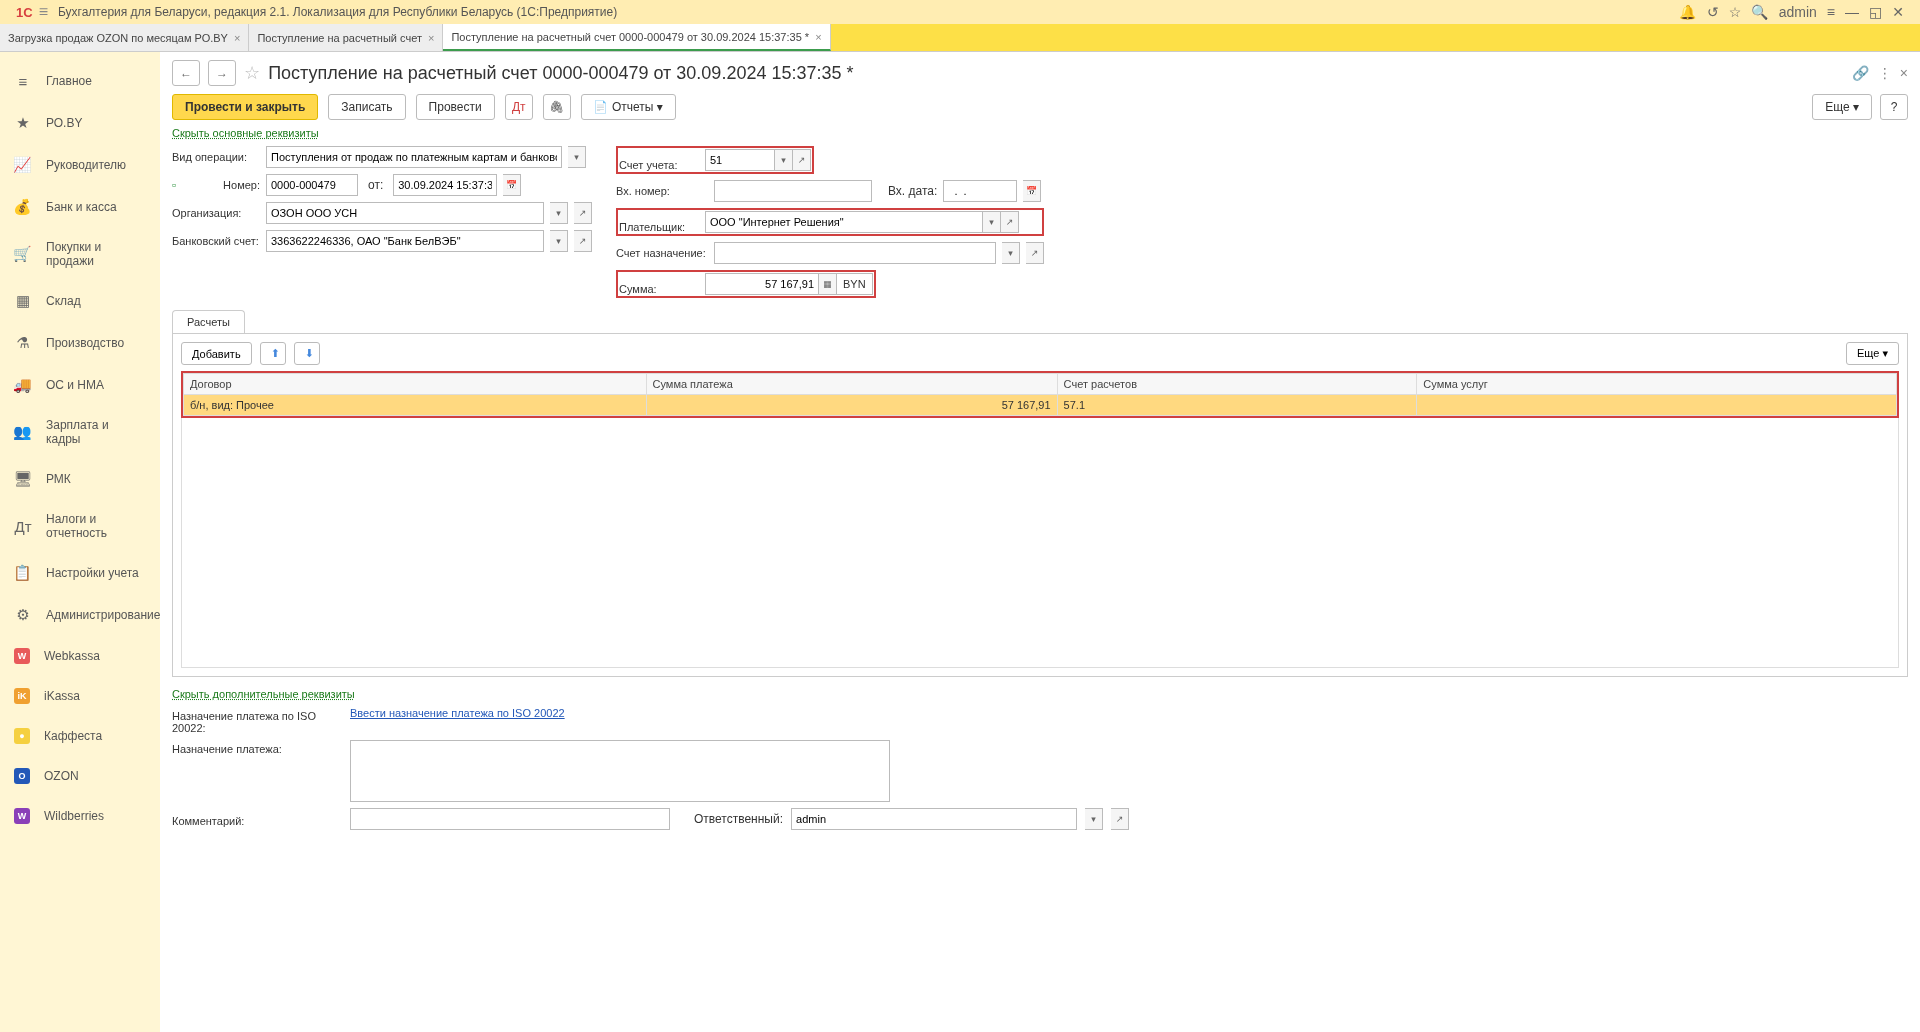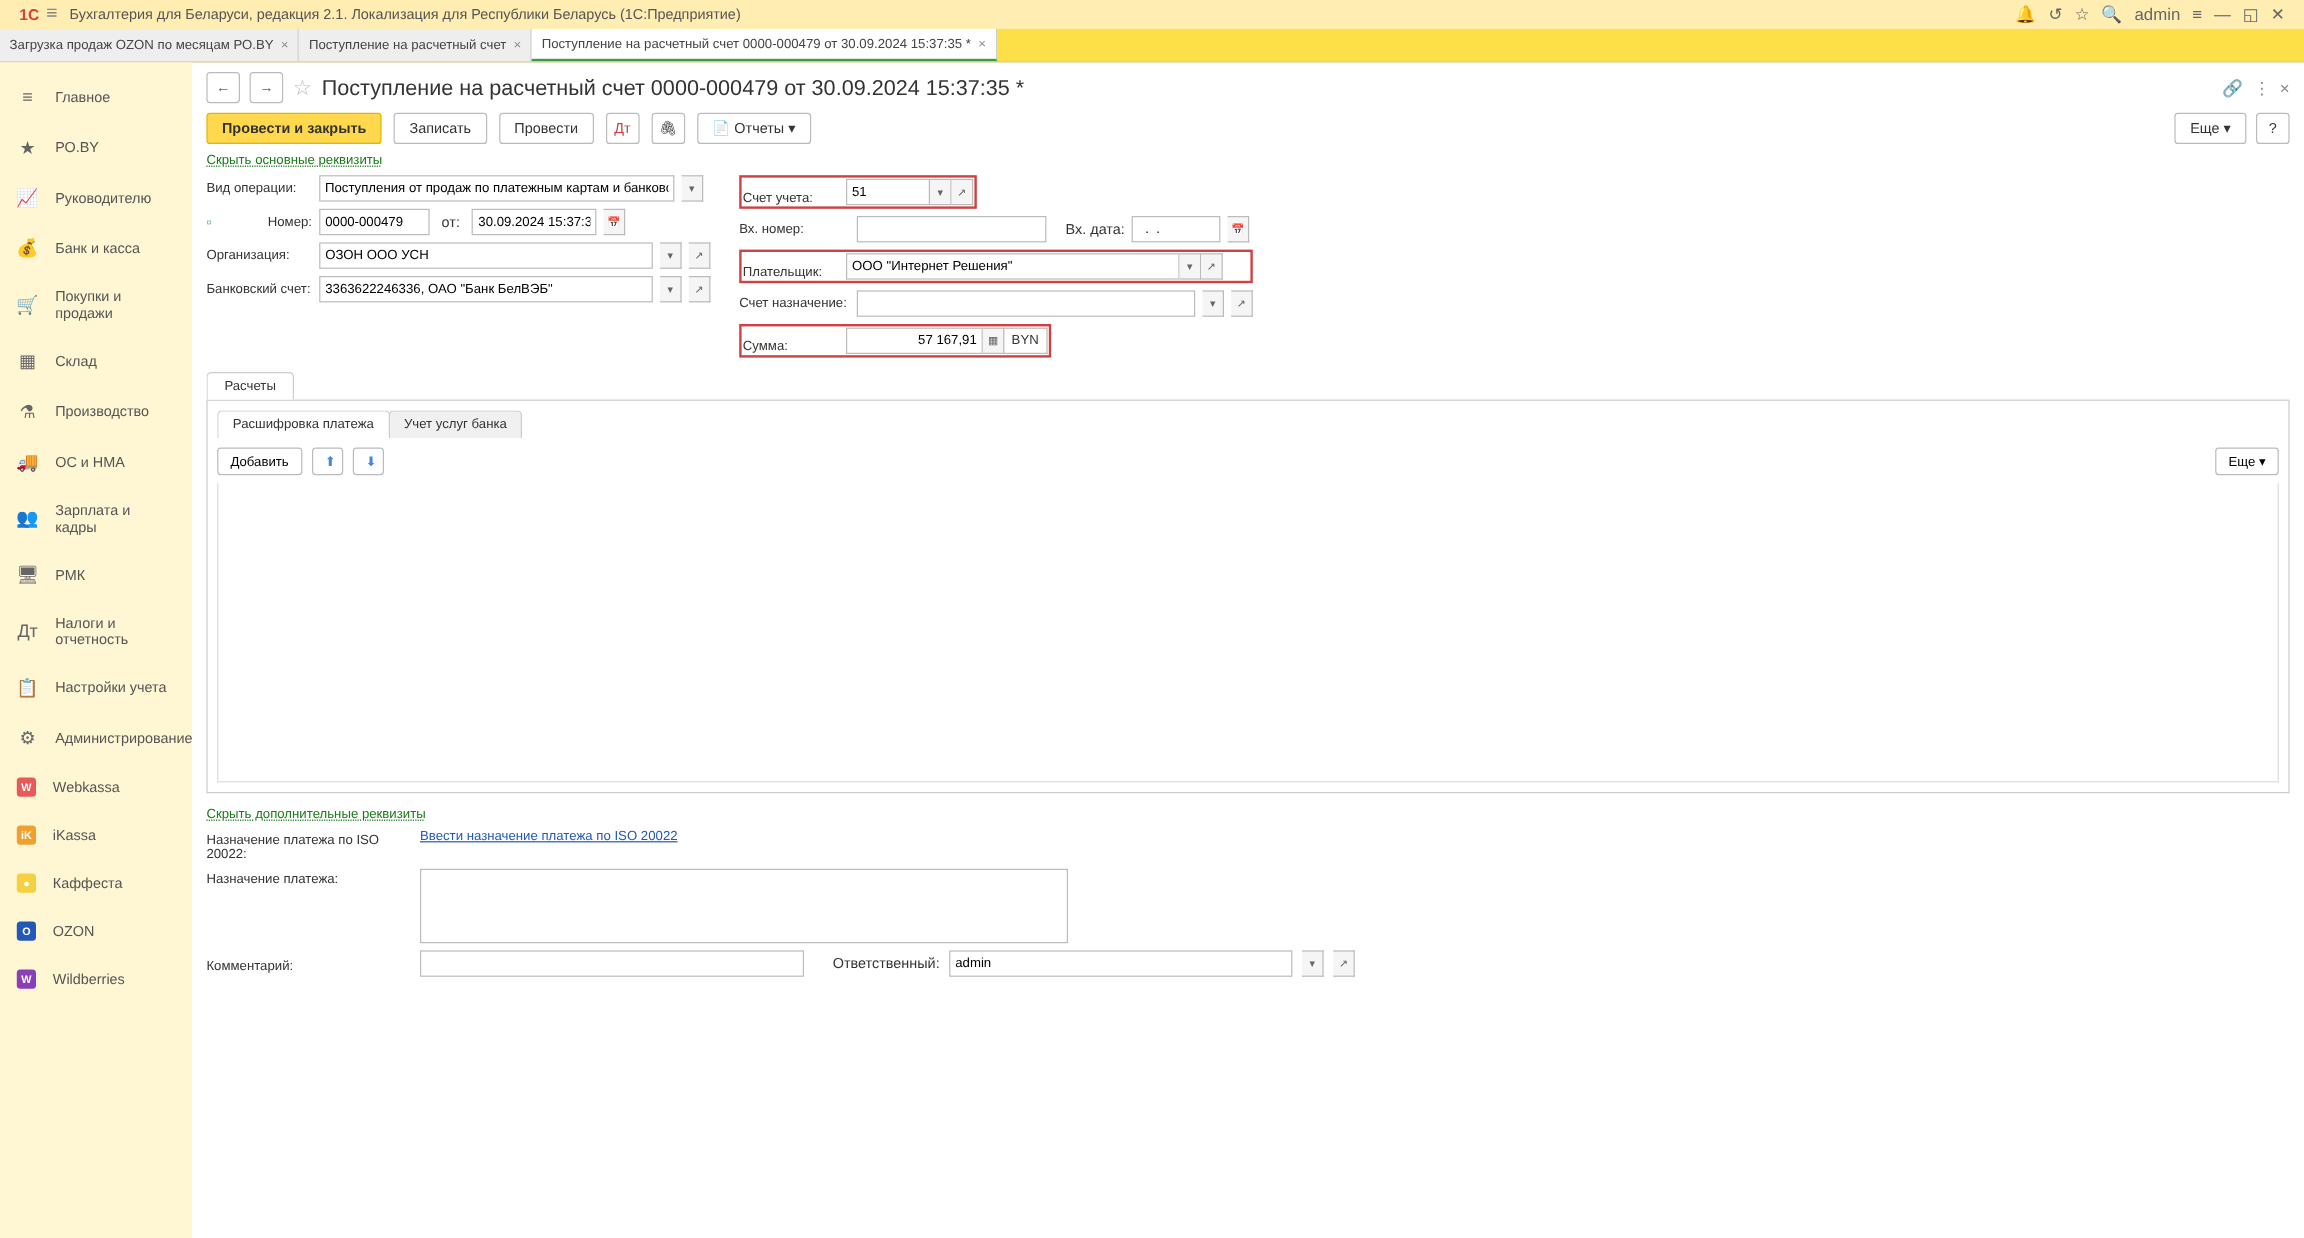--- a/index.html
+++ b/index.html
@@ -295,29 +295,45 @@
             <span style="border:1px solid #bbb; border-left:none; height:22px; padding:0 6px; display:flex; align-items:center; font-size:11px;">BYN</span>
           </span>
         </div>
       </div>
     </div>
 
     
     <div class="tabs-section">
       <div class="section-tab">Расчеты</div>
       <div class="section-body">
-        <div class="inner-tabs">
-          <div class="inner-tab active">Расшифровка платежа</div>
-          <div class="inner-tab">Учет услуг банка</div>
-        </div>
         <div class="table-toolbar">
           <button class="btn-sm">Добавить</button>
           <button class="btn-sm arrow-btn">⬆</button>
           <button class="btn-sm arrow-btn">⬇</button>
           <button class="btn-sm" style="margin-left:auto;"><span>Еще</span> ▾</button>
+        </div>
+        <div class="data-table-wrap">
+          <table class="data-table">
+            <thead>
+              <tr>
+                <th style="width:27%;">Договор</th>
+                <th style="width:24%;">Сумма платежа</th>
+                <th style="width:21%;">Счет расчетов</th>
+                <th>Сумма услуг</th>
+              </tr>
+            </thead>
+            <tbody>
+              <tr class="sel">
+                <td>б/н, вид: Прочее</td>
+                <td class="num">57 167,91</td>
+                <td>57.1</td>
+                <td></td>
+              </tr>
+            </tbody>
+          </table>
         </div>
         <div class="table-empty"></div>
       </div>
     </div>
 
     
     <div class="bottom">
       <span class="link-green">Скрыть дополнительные реквизиты</span>
       <div class="bottom-row">
         <span class="bottom-label">Назначение платежа по ISO 20022:</span>

